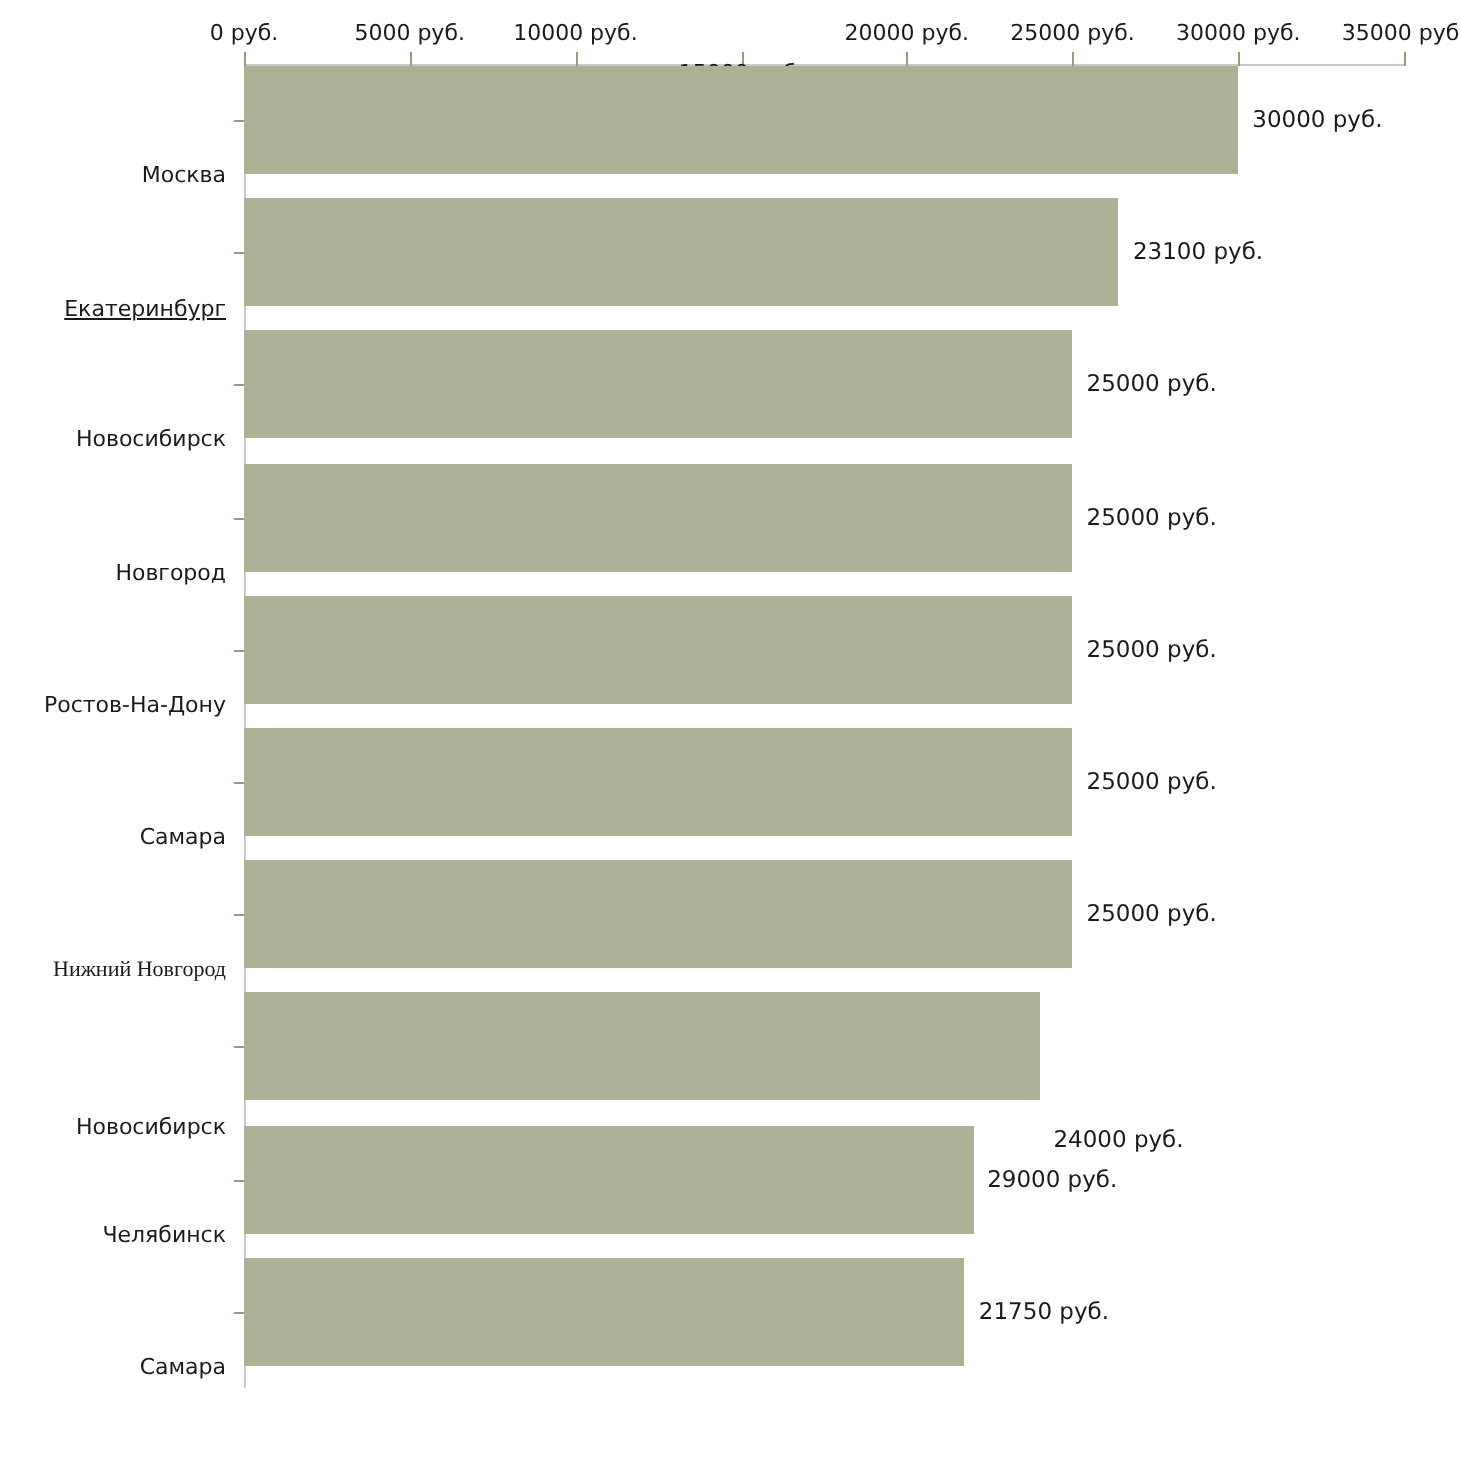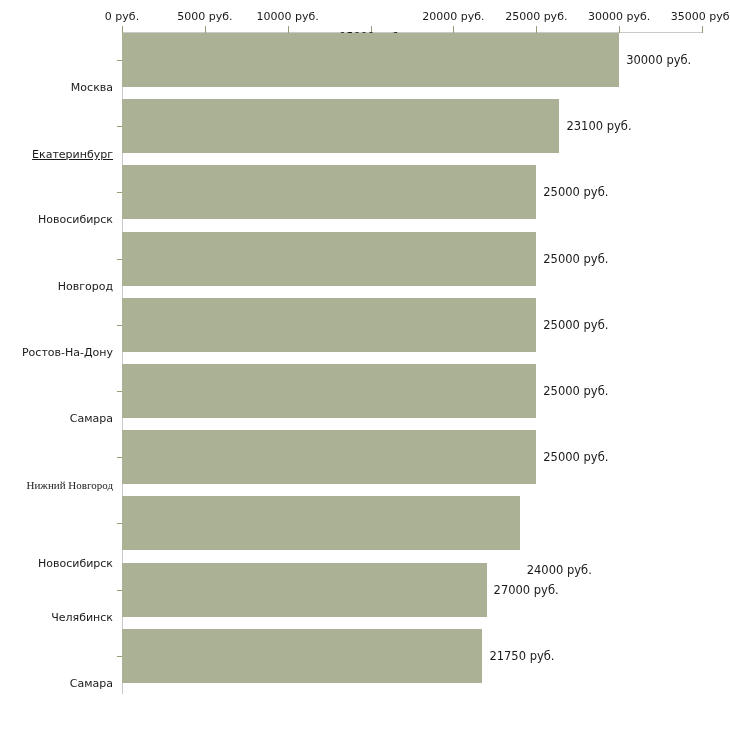--- a/index.html
+++ b/index.html
@@ -182,21 +182,21 @@
         <div class="ytick-label" style="top: 27px; font-family: Liberation Serif, serif;">Нижний Новгород</div>
       </div>
       <div class="bar-row" style="top: 463.4px; height: 54px;">
         <div class="bar" style="width: 397.714px; background: rgb(171, 177, 149);"></div>
         <span class="bar-value" style="left: 397.714px; margin-top: 47px;">24000 руб.</span>
         <div class="ytick" style="top: 27px; background: rgb(154, 155, 122);"></div>
         <div class="ytick-label" style="top: 40px;">Новосибирск</div>
       </div>
       <div class="bar-row" style="top: 529.6px; height: 54px;">
         <div class="bar" style="width: 364.571px; background: rgb(171, 177, 149);"></div>
-        <span class="bar-value" style="left: 364.571px;">27000 руб.</span>
+        <span class="bar-value" style="left: 364.571px;">29000 руб.</span>
         <div class="ytick" style="top: 27px; background: rgb(154, 155, 122);"></div>
         <div class="ytick-label" style="top: 27px;">Челябинск</div>
       </div>
       <div class="bar-row" style="top: 595.8px; height: 54px;">
         <div class="bar" style="width: 360.429px; background: rgb(171, 177, 149);"></div>
         <span class="bar-value" style="left: 360.429px;">21750 руб.</span>
         <div class="ytick" style="top: 27px; background: rgb(154, 155, 122);"></div>
         <div class="ytick-label" style="top: 27px;">Самара</div>
       </div>
     </div>

